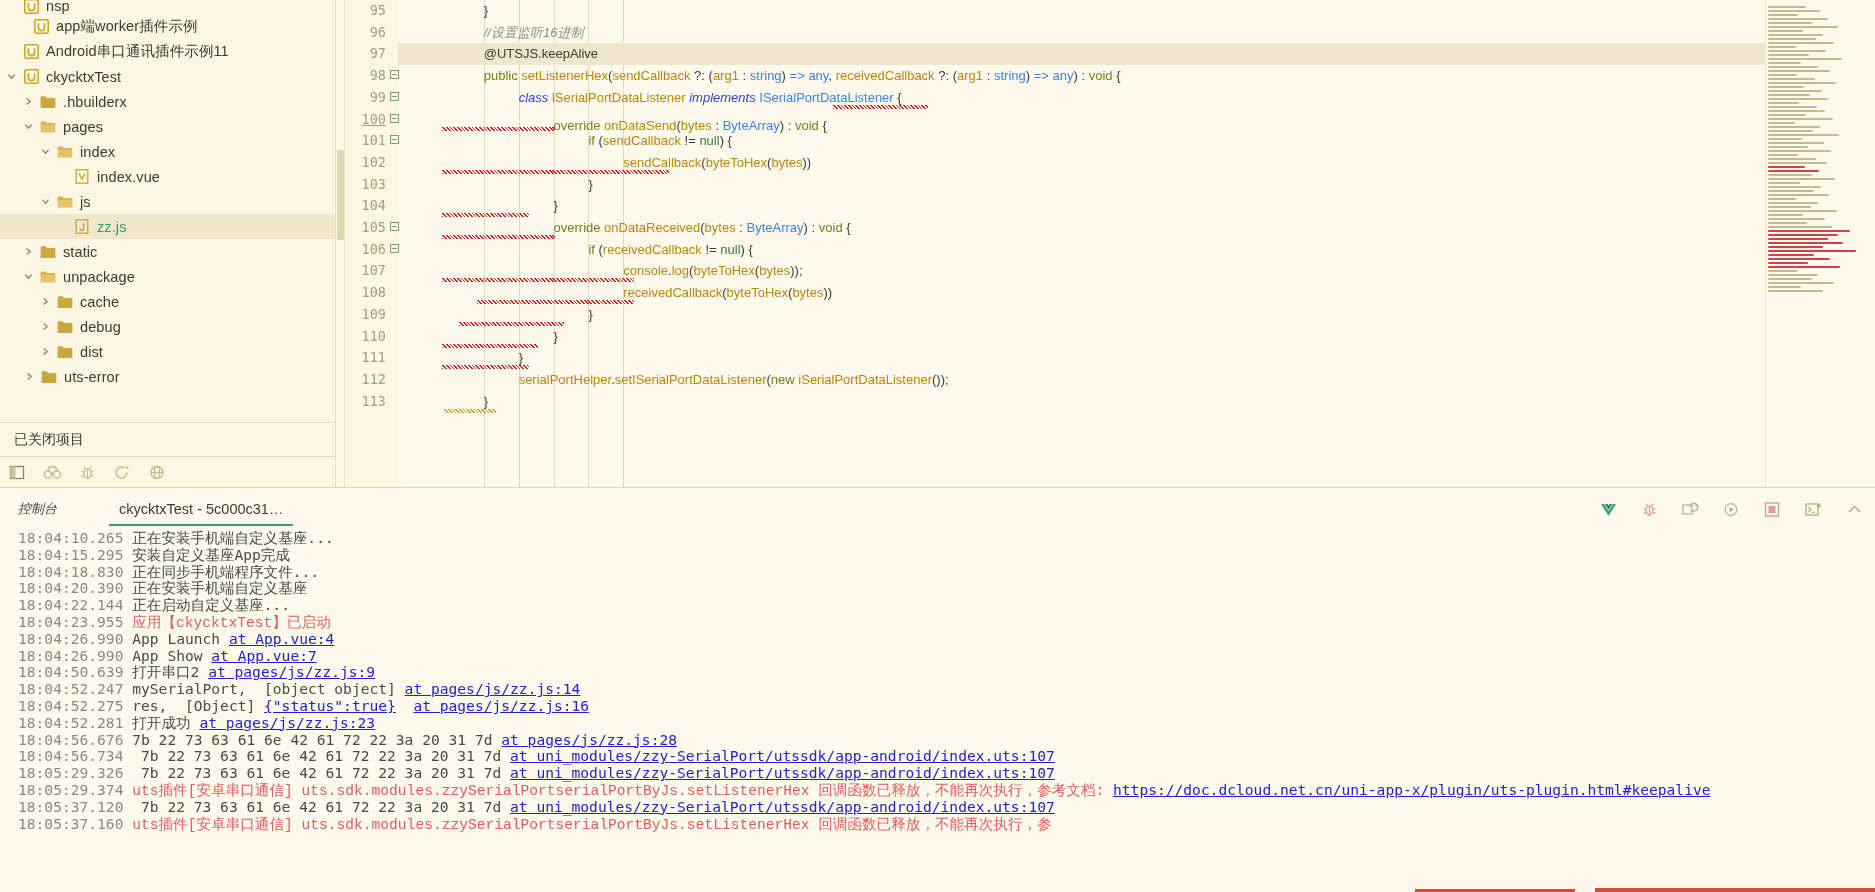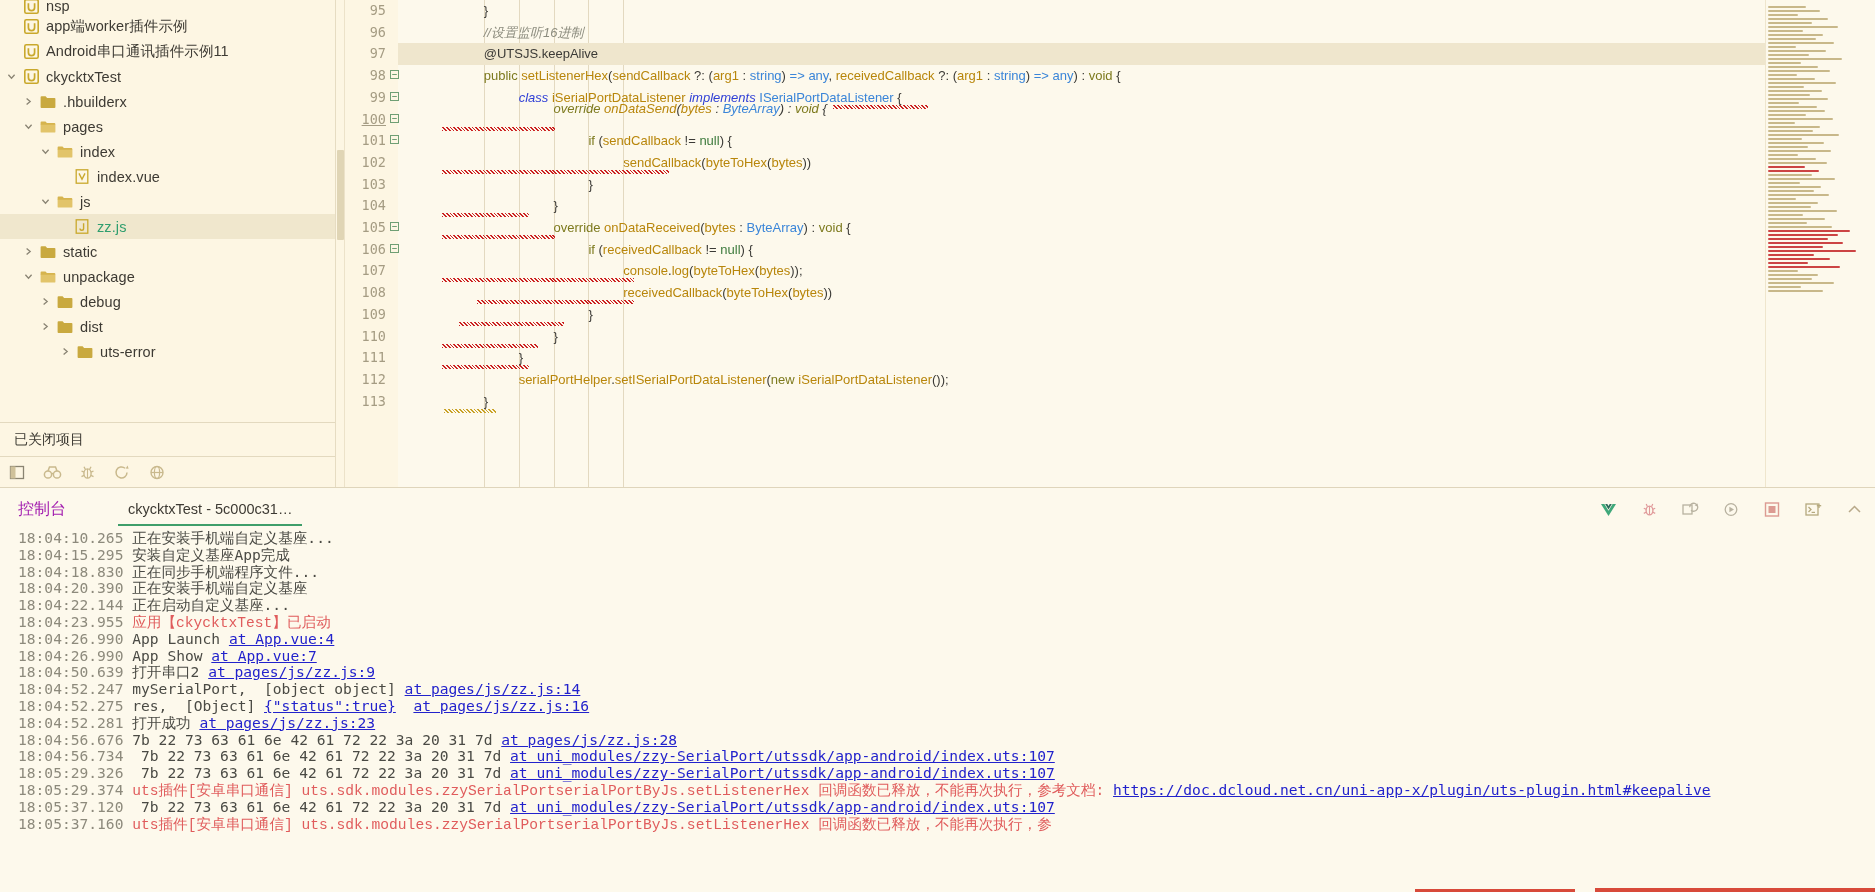--- a/index.html
+++ b/index.html
@@ -118,21 +118,21 @@
   
   .console {
     position: absolute; left: 0; top: 487px; width: 1875px; height: 405px;
     background: #fdf9ec; border-top: 1px solid #dfd5bb;
   }
   .console-header {
     height: 42px; display: flex; align-items: center;
     padding: 0 12px 0 18px; position: relative;
   }
   .console-title {
-    font-size: 16px; color: #a21caf; margin-right: 52px;
+    font-size: 13px; color: #404040; margin-right: 52px; font-style: italic;
   }
   .console-tab {
     font-size: 14.5px; color: #3d3a33; padding: 4px 10px 7px 10px;
     border-bottom: 2px solid #3f9e6a; position: relative; top: 2px;
   }
   .console-actions {
     position: absolute; right: 10px; top: 0; height: 42px;
     display: flex; align-items: center; gap: 19px;
   }
   .console-actions .ca { width: 22px; height: 22px; display: flex; align-items: center; justify-content: center; cursor: default; }
@@ -171,21 +171,21 @@
           <div class="tree-row partial" style="padding-left: 2px;">
             <span class="twisty"></span>
             <span class="ico">
               <svg width="15" height="15" viewBox="0 0 15 15">
                 <rect x="0.8" y="0.8" width="13.4" height="13.4" rx="1.5" fill="none" stroke="#c9a82c" stroke-width="1.6"></rect>
                 <path d="M4.4 4.3 L4.4 8.6 a3.1 3.1 0 0 0 6.2 0 L10.6 4.3" fill="none" stroke="#c9a82c" stroke-width="1.7"></path>
               </svg>
             </span>
             <span class="tree-label">nsp</span>
           </div>
-          <div class="tree-row" style="padding-left: 2px;">
+          <div class="tree-row" style="padding-left: 12px;">
             <span class="twisty"></span>
             <span class="ico">
               <svg width="15" height="15" viewBox="0 0 15 15">
                 <rect x="0.8" y="0.8" width="13.4" height="13.4" rx="1.5" fill="none" stroke="#c9a82c" stroke-width="1.6"></rect>
                 <path d="M4.4 4.3 L4.4 8.6 a3.1 3.1 0 0 0 6.2 0 L10.6 4.3" fill="none" stroke="#c9a82c" stroke-width="1.7"></path>
               </svg>
             </span>
             <span class="tree-label">app端worker插件示例</span>
           </div>
           <div class="tree-row" style="padding-left: 2px;">
@@ -318,36 +318,49 @@
             <span class="twisty">
               <svg width="9" height="9" viewBox="0 0 9 9">
                 <path d="M2.6 1.4 L6.2 4.5 L2.6 7.6" fill="none" stroke="#8a8474" stroke-width="1.3"></path>
               </svg>
             </span>
             <span class="ico">
               <svg width="16" height="14" viewBox="0 0 16 14">
                 <path d="M0.6 2.2 a0.9 0.9 0 0 1 0.9-0.9 h4.1 l1.5 1.6 h7.4 a0.9 0.9 0 0 1 0.9 0.9 v8.2 a0.9 0.9 0 0 1-0.9 0.9 h-13 a0.9 0.9 0 0 1-0.9-0.9 z" fill="#c9a93f"></path>
               </svg>
             </span>
+            <span class="tree-label">cache</span>
+          </div>
+          <div class="tree-row" style="padding-left: 36px;">
+            <span class="twisty">
+              <svg width="9" height="9" viewBox="0 0 9 9">
+                <path d="M2.6 1.4 L6.2 4.5 L2.6 7.6" fill="none" stroke="#8a8474" stroke-width="1.3"></path>
+              </svg>
+            </span>
+            <span class="ico">
+              <svg width="16" height="14" viewBox="0 0 16 14">
+                <path d="M0.6 2.2 a0.9 0.9 0 0 1 0.9-0.9 h4.1 l1.5 1.6 h7.4 a0.9 0.9 0 0 1 0.9 0.9 v8.2 a0.9 0.9 0 0 1-0.9 0.9 h-13 a0.9 0.9 0 0 1-0.9-0.9 z" fill="#c9a93f"></path>
+              </svg>
+            </span>
             <span class="tree-label">debug</span>
           </div>
           <div class="tree-row" style="padding-left: 36px;">
             <span class="twisty">
               <svg width="9" height="9" viewBox="0 0 9 9">
                 <path d="M2.6 1.4 L6.2 4.5 L2.6 7.6" fill="none" stroke="#8a8474" stroke-width="1.3"></path>
               </svg>
             </span>
             <span class="ico">
               <svg width="16" height="14" viewBox="0 0 16 14">
                 <path d="M0.6 2.2 a0.9 0.9 0 0 1 0.9-0.9 h4.1 l1.5 1.6 h7.4 a0.9 0.9 0 0 1 0.9 0.9 v8.2 a0.9 0.9 0 0 1-0.9 0.9 h-13 a0.9 0.9 0 0 1-0.9-0.9 z" fill="#c9a93f"></path>
               </svg>
             </span>
             <span class="tree-label">dist</span>
           </div>
-          <div class="tree-row" style="padding-left: 56px; text-align: center;">
+          <div class="tree-row" style="padding-left: 20px; text-align: center;">
             <span class="twisty">
               <svg width="9" height="9" viewBox="0 0 9 9">
                 <path d="M2.6 1.4 L6.2 4.5 L2.6 7.6" fill="none" stroke="#8a8474" stroke-width="1.3"></path>
               </svg>
             </span>
             <span class="ico">
               <svg width="16" height="14" viewBox="0 0 16 14">
                 <path d="M0.6 2.2 a0.9 0.9 0 0 1 0.9-0.9 h4.1 l1.5 1.6 h7.4 a0.9 0.9 0 0 1 0.9 0.9 v8.2 a0.9 0.9 0 0 1-0.9 0.9 h-13 a0.9 0.9 0 0 1-0.9-0.9 z" fill="#c9a93f"></path>
               </svg>
             </span>
@@ -427,21 +440,21 @@
           <div class="fold" style="left: -10px; top: 86.8px;"><svg width="9" height="9" viewBox="0 0 9 9">
               <rect x="0.5" y="0.5" width="8" height="8" fill="none" stroke="#6f9f74" stroke-width="1"></rect>
               <line x1="2.2" y1="4.5" x2="6.8" y2="4.5" stroke="#6f9f74" stroke-width="1"></line>
             </svg></div>
           <div class="cl" style="top: 86.8px; left: 120.64px;"><span class="c-kw2">class</span> <span class="c-orange">iSerialPortDataListener</span> <span class="c-kw2">implements</span> <span class="c-blue">ISerialPortDataListener</span> <span class="c-pun">{</span></div>
           <div class="ln" style="top: 108.5px; right: auto; left: -56px; width: 44px; text-decoration: underline;">100</div>
           <div class="fold" style="left: -10px; top: 108.5px;"><svg width="9" height="9" viewBox="0 0 9 9">
               <rect x="0.5" y="0.5" width="8" height="8" fill="none" stroke="#6f9f74" stroke-width="1"></rect>
               <line x1="2.2" y1="4.5" x2="6.8" y2="4.5" stroke="#6f9f74" stroke-width="1"></line>
             </svg></div>
-          <div class="cl" style="top: 98px; left: 155.52px; font-style: italic;"><span class="c-olive">override</span> <span class="c-orange">onDataSend</span><span class="c-pun">(</span><span class="c-orange">bytes</span> <span class="c-pun">:</span> <span class="c-blue">ByteArray</span><span class="c-pun">)</span> <span class="c-pun">:</span> <span class="c-olive">void</span> <span class="c-pun">{</span></div>
+          <div class="cl" style="top: 115px; left: 155.52px;"><span class="c-olive">override</span> <span class="c-orange">onDataSend</span><span class="c-pun">(</span><span class="c-orange">bytes</span> <span class="c-pun">:</span> <span class="c-blue">ByteArray</span><span class="c-pun">)</span> <span class="c-pun">:</span> <span class="c-olive">void</span> <span class="c-pun">{</span></div>
           <div class="ln" style="top: 130.2px; right: auto; left: -56px; width: 44px;">101</div>
           <div class="fold" style="left: -10px; top: 130.2px;"><svg width="9" height="9" viewBox="0 0 9 9">
               <rect x="0.5" y="0.5" width="8" height="8" fill="none" stroke="#6f9f74" stroke-width="1"></rect>
               <line x1="2.2" y1="4.5" x2="6.8" y2="4.5" stroke="#6f9f74" stroke-width="1"></line>
             </svg></div>
           <div class="cl" style="top: 130.2px; left: 190.4px;"><span class="c-olive">if</span> <span class="c-pun">(</span><span class="c-orange">sendCallback</span> <span class="c-pun">!=</span> <span class="c-green">null</span><span class="c-pun">)</span> <span class="c-pun">{</span></div>
           <div class="ln" style="top: 151.9px; right: auto; left: -56px; width: 44px;">102</div>
           <div class="cl" style="top: 151.9px; left: 225.28px;"><span class="c-orange">sendCallback</span><span class="c-pun">(</span><span class="c-orange">byteToHex</span><span class="c-pun">(</span><span class="c-orange">bytes</span><span class="c-pun">))</span></div>
           <div class="ln" style="top: 173.6px; right: auto; left: -56px; width: 44px;">103</div>
           <div class="cl" style="top: 173.6px; left: 190.4px;"><span class="c-pun">}</span></div>

